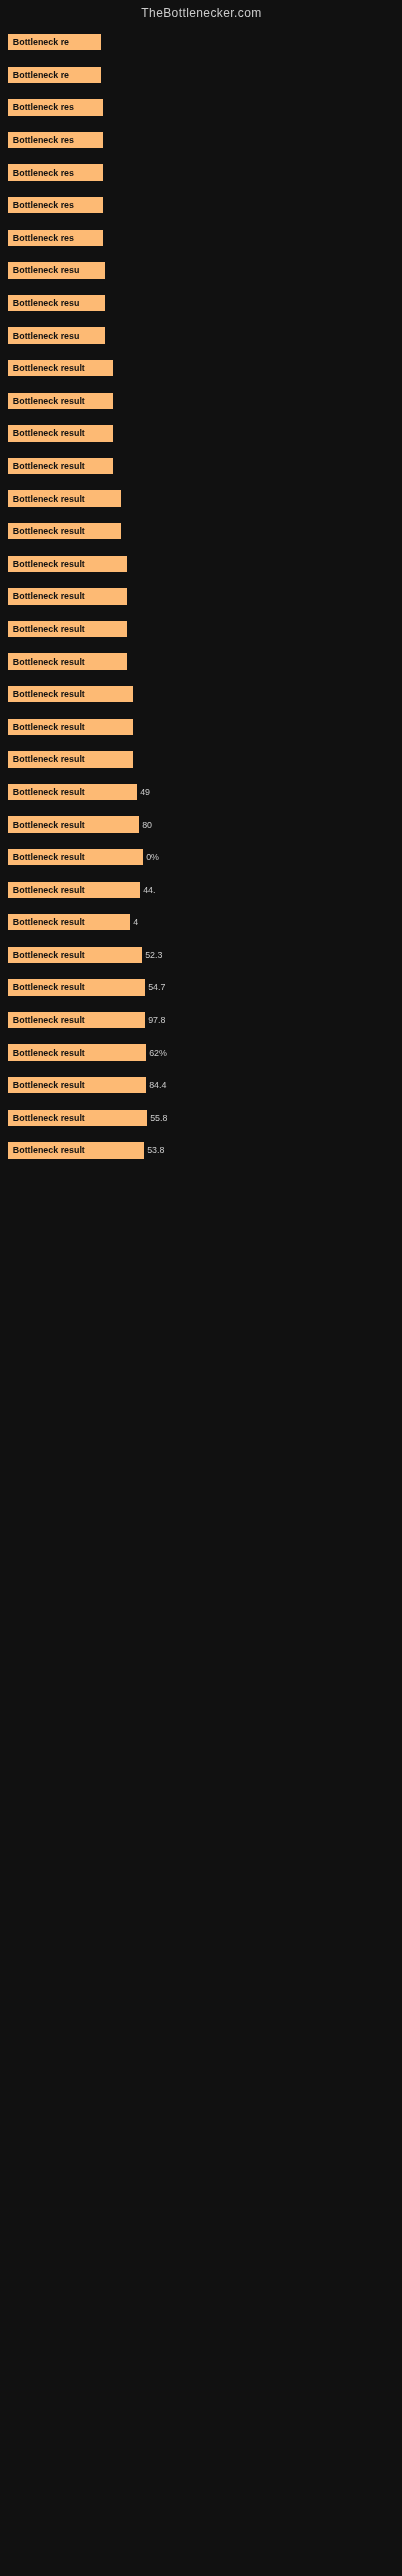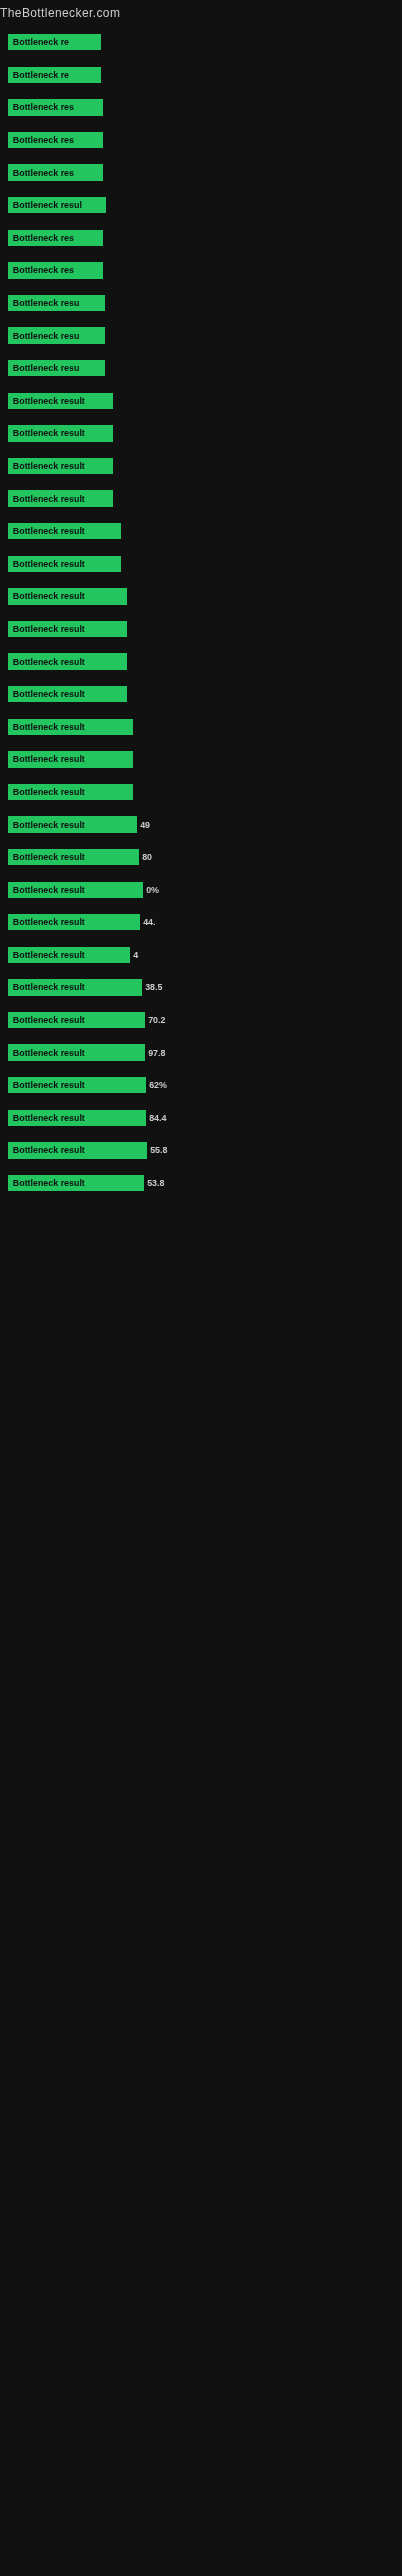--- a/index.html
+++ b/index.html
@@ -5,49 +5,48 @@
     * { margin: 0; padding: 0; box-sizing: border-box; }
     body {
       background: #111;
       font-family: Arial, sans-serif;
       width: 403px;
       min-height: 2576px;
       position: relative;
       overflow-x: hidden;
     }
     .site-title {
-      text-align: left;
+      text-align: center;
       color: #ccc;
       font-size: 12px;
       padding: 6.4px 0 3.2px 0;
       letter-spacing: 0.4px;
     }
     .bar-row {
       display: flex;
       align-items: center;
       margin: 0 0 1.6px 0;
       padding: 3.2px 0;
       min-height: 31px;
     }
     .bar-label {
-      background: #22c55e;
+      background: #fdba74;
       color: #111;
       font-size: 8.9px;
       font-weight: bold;
       padding: 3.2px 4.8px;
       white-space: nowrap;
       min-width: 16px;
       display: inline-block;
     }
     .bar-value {
       color: #ccc;
       font-size: 8.9px;
       margin-left: 3.2px;
       white-space: nowrap;
-      font-weight: bold;
     }
     .chart-area {
       padding: 3.2px 8px;
     }
   </style>
 </head>
 <body>
 
 <div class="site-title">TheBottlenecker.com</div>
 
@@ -59,23 +58,20 @@
       <span class="bar-label" style="width: 93px;">Bottleneck re</span>
     </div>
     <div class="bar-row">
       <span class="bar-label" style="width: 95px;">Bottleneck res</span>
     </div>
     <div class="bar-row">
       <span class="bar-label" style="width: 95px;">Bottleneck res</span>
     </div>
     <div class="bar-row">
       <span class="bar-label" style="width: 95px;">Bottleneck res</span>
-    </div>
-    <div class="bar-row">
-      <span class="bar-label" style="width: 98px;">Bottleneck resul</span>
     </div>
     <div class="bar-row">
       <span class="bar-label" style="width: 95px;">Bottleneck res</span>
     </div>
     <div class="bar-row">
       <span class="bar-label" style="width: 95px;">Bottleneck res</span>
     </div>
     <div class="bar-row">
       <span class="bar-label" style="width: 97px;">Bottleneck resu</span>
     </div>
@@ -139,25 +135,25 @@
     <div class="bar-row">
       <span class="bar-label" style="width: 132px;">Bottleneck result</span>
       <span class="bar-value">44.</span>
     </div>
     <div class="bar-row">
       <span class="bar-label" style="width: 122px;">Bottleneck result</span>
       <span class="bar-value">4</span>
     </div>
     <div class="bar-row">
       <span class="bar-label" style="width: 134px;">Bottleneck result</span>
-      <span class="bar-value">38.5</span>
+      <span class="bar-value">52.3</span>
     </div>
     <div class="bar-row">
       <span class="bar-label" style="width: 137px;">Bottleneck result</span>
-      <span class="bar-value">70.2</span>
+      <span class="bar-value">54.7</span>
     </div>
     <div class="bar-row">
       <span class="bar-label" style="width: 137px;">Bottleneck result</span>
       <span class="bar-value">97.8</span>
     </div>
     <div class="bar-row">
       <span class="bar-label" style="width: 138px;">Bottleneck result</span>
       <span class="bar-value">62%</span>
     </div>
     <div class="bar-row">

